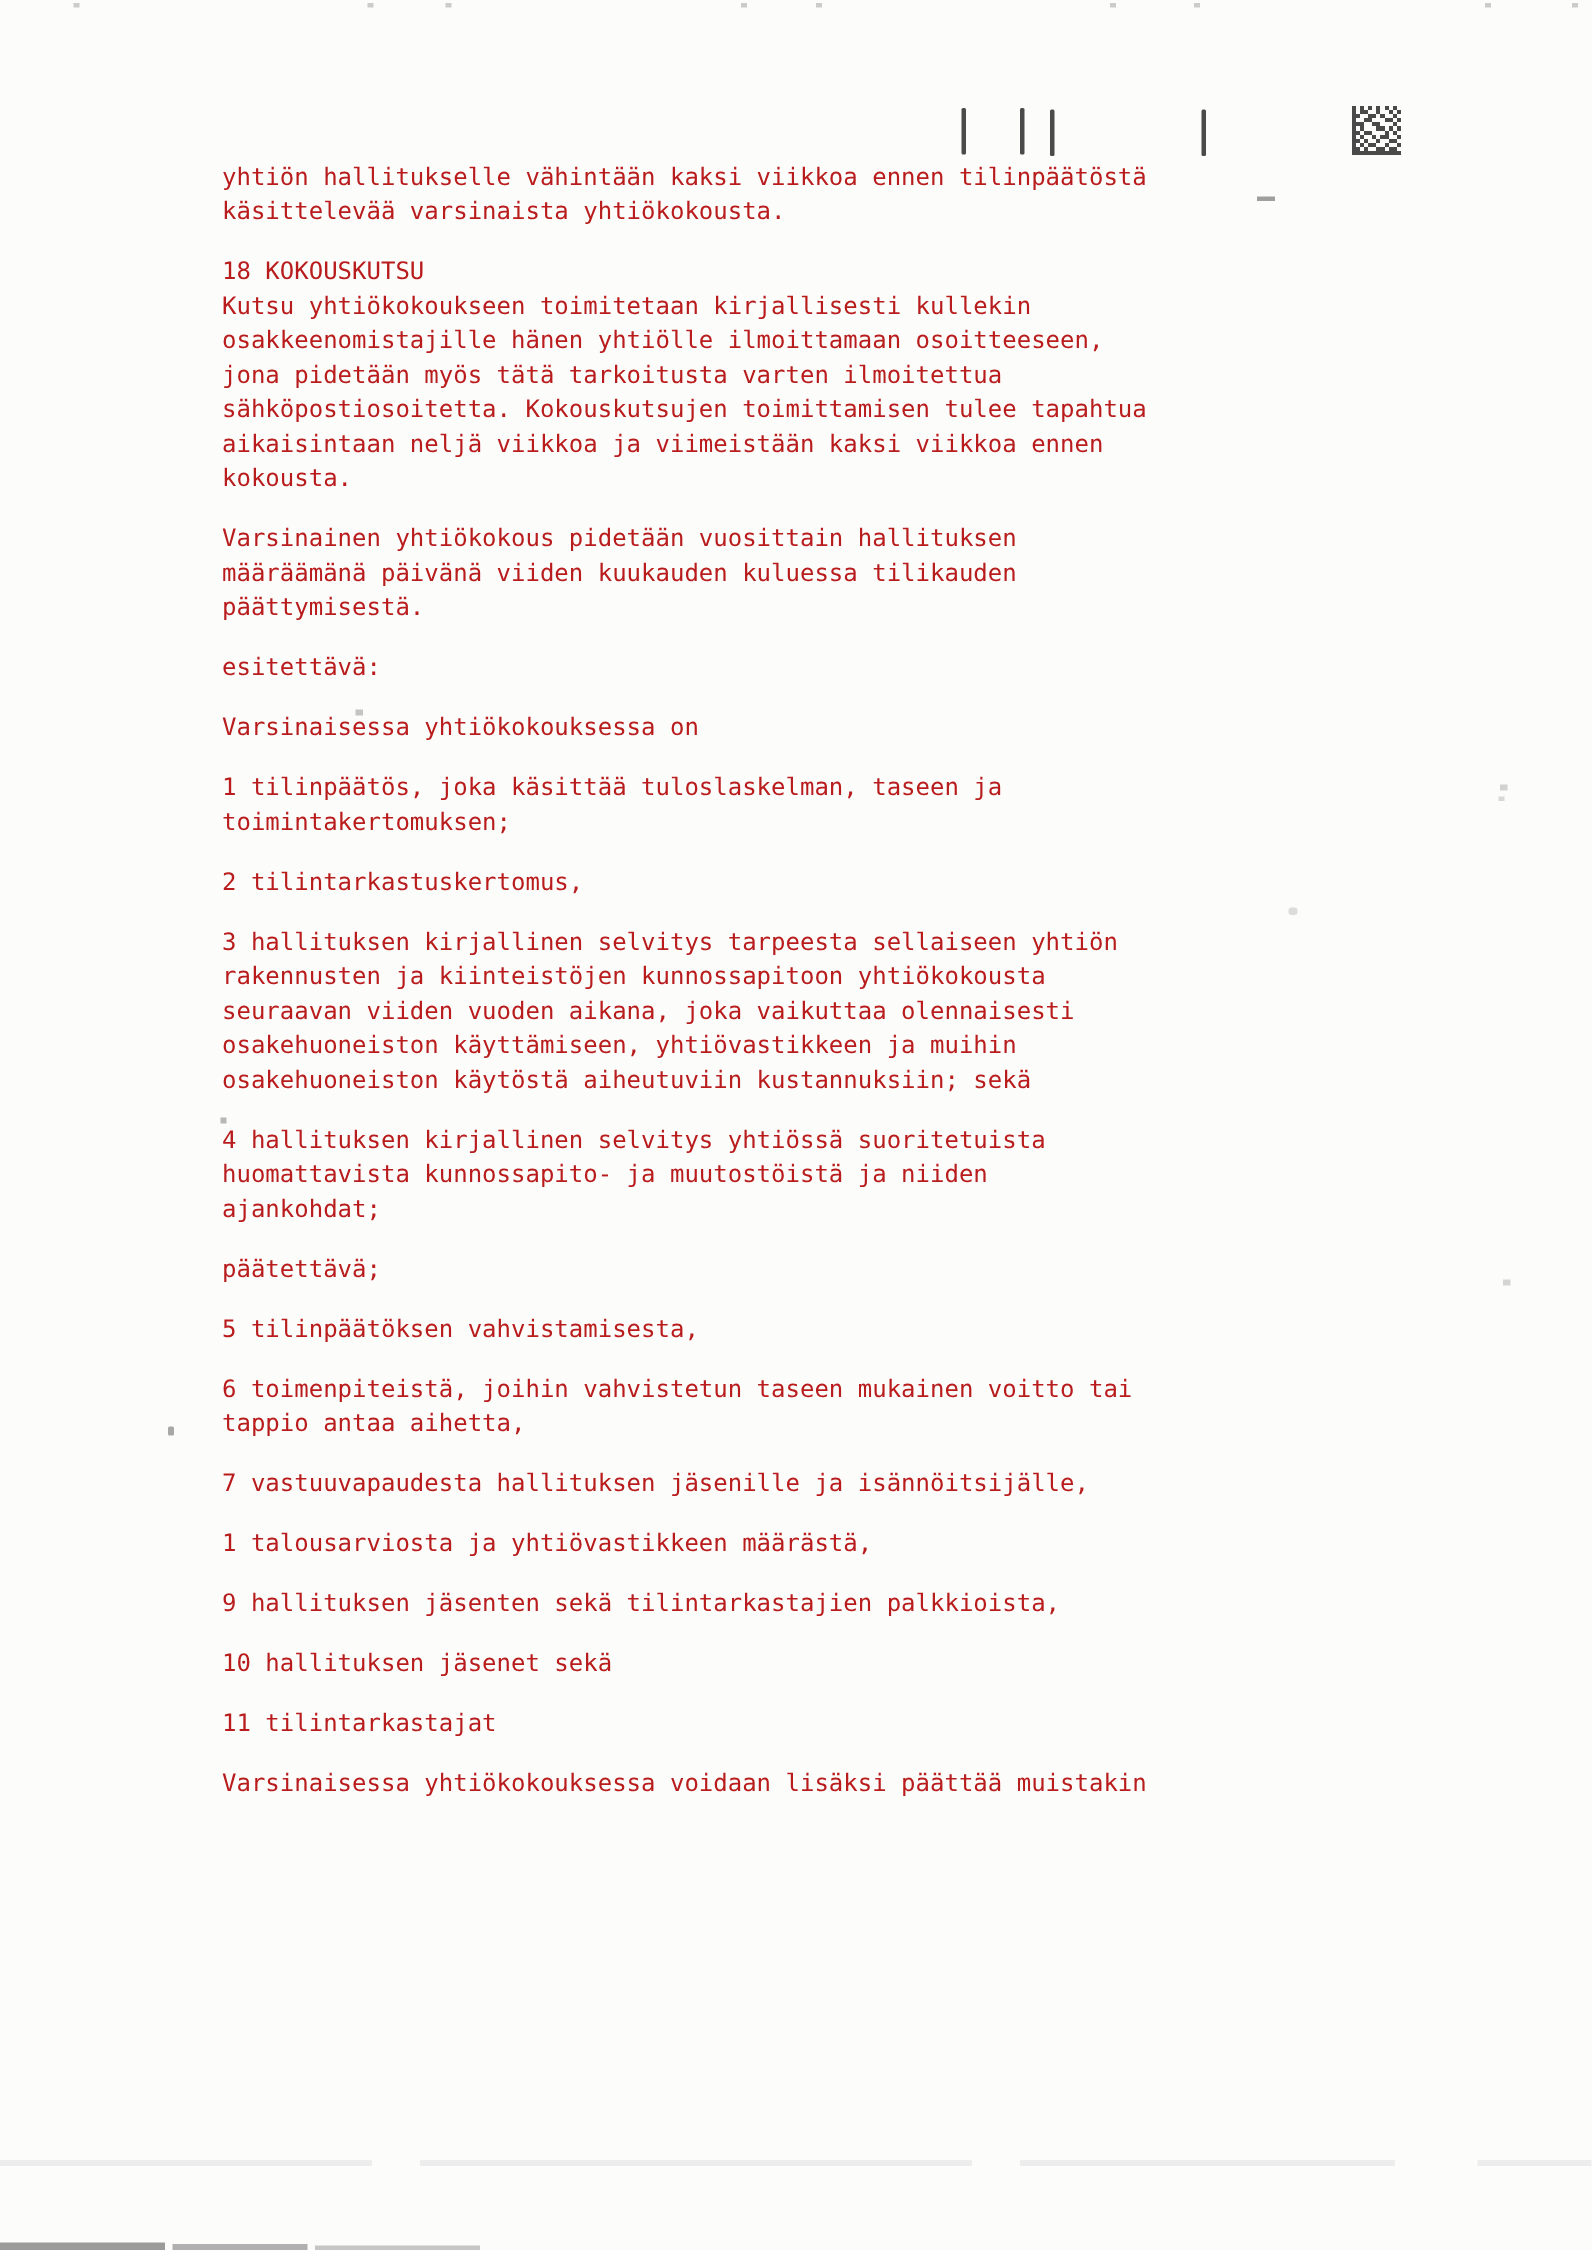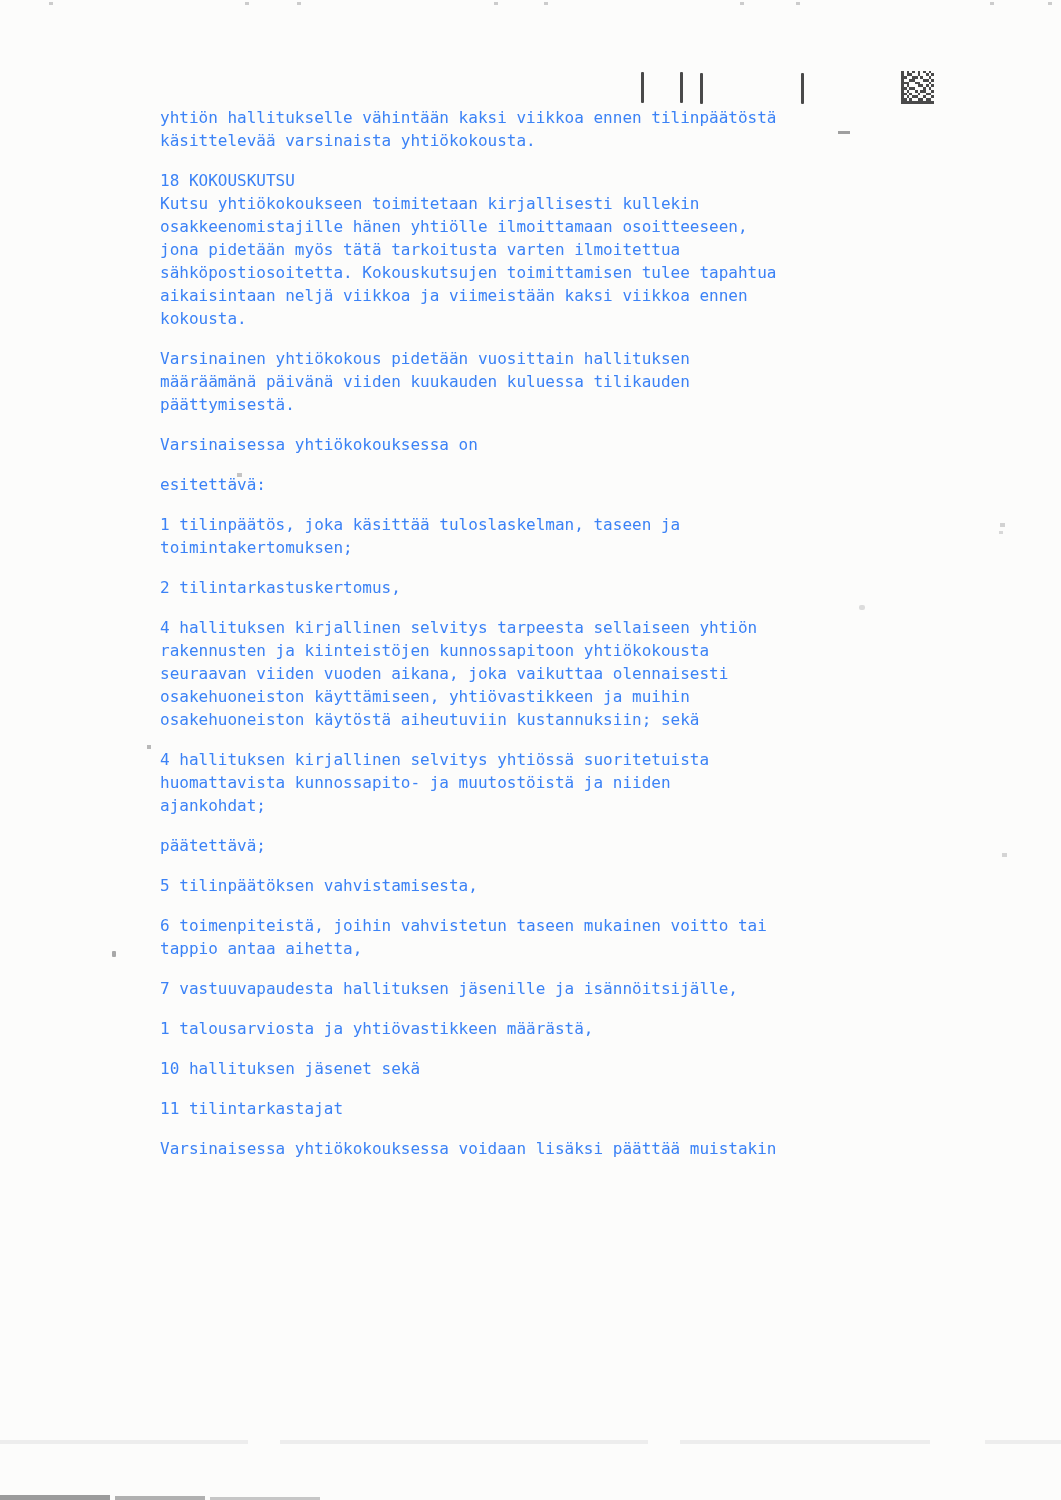--- a/index.html
+++ b/index.html
@@ -40,23 +40,22 @@
   }
   .datamatrix svg { width: 100%; height: 100%; shape-rendering: crispEdges; }
   
   .content {
     position: absolute;
     left: 148px;
     top: 106px;
     width: 680px;
     font-size: 16px;
     line-height: 23px;
-    color: #3b82f6;
+    color: #b91c1c;
     letter-spacing: 0;
-    margin-left: 12px;
   }
   .block { margin: 0 0 17px 0; }
   .block:last-child { margin-bottom: 0; }
   .block .body, .block .heading {
     white-space: pre-line;
   }
   
   .artifact {
     position: absolute;
     background: #c9c9c9;
@@ -138,34 +137,34 @@
 sähköpostiosoitetta. Kokouskutsujen toimittamisen tulee tapahtua
 aikaisintaan neljä viikkoa ja viimeistään kaksi viikkoa ennen
 kokousta.</div>
     </div>
     <div class="block">
       <div class="body">Varsinainen yhtiökokous pidetään vuosittain hallituksen
 määräämänä päivänä viiden kuukauden kuluessa tilikauden
 päättymisestä.</div>
     </div>
     <div class="block">
+      <div class="body">esitettävä:</div>
+    </div>
+    <div class="block">
       <div class="body">Varsinaisessa yhtiökokouksessa on</div>
-    </div>
-    <div class="block">
-      <div class="body">esitettävä:</div>
     </div>
     <div class="block">
       <div class="body">1 tilinpäätös, joka käsittää tuloslaskelman, taseen ja
 toimintakertomuksen;</div>
     </div>
     <div class="block">
       <div class="body">2 tilintarkastuskertomus,</div>
     </div>
     <div class="block">
-      <div class="body">4 hallituksen kirjallinen selvitys tarpeesta sellaiseen yhtiön
+      <div class="body">3 hallituksen kirjallinen selvitys tarpeesta sellaiseen yhtiön
 rakennusten ja kiinteistöjen kunnossapitoon yhtiökokousta
 seuraavan viiden vuoden aikana, joka vaikuttaa olennaisesti
 osakehuoneiston käyttämiseen, yhtiövastikkeen ja muihin
 osakehuoneiston käytöstä aiheutuviin kustannuksiin; sekä</div>
     </div>
     <div class="block">
       <div class="body">4 hallituksen kirjallinen selvitys yhtiössä suoritetuista
 huomattavista kunnossapito- ja muutostöistä ja niiden
 ajankohdat;</div>
     </div>
@@ -177,20 +176,23 @@
     </div>
     <div class="block">
       <div class="body">6 toimenpiteistä, joihin vahvistetun taseen mukainen voitto tai
 tappio antaa aihetta,</div>
     </div>
     <div class="block">
       <div class="body">7 vastuuvapaudesta hallituksen jäsenille ja isännöitsijälle,</div>
     </div>
     <div class="block">
       <div class="body">1 talousarviosta ja yhtiövastikkeen määrästä,</div>
+    </div>
+    <div class="block">
+      <div class="body">9 hallituksen jäsenten sekä tilintarkastajien palkkioista,</div>
     </div>
     <div class="block">
       <div class="body">10 hallituksen jäsenet sekä</div>
     </div>
     <div class="block">
       <div class="body">11 tilintarkastajat</div>
     </div>
     <div class="block">
       <div class="body">Varsinaisessa yhtiökokouksessa voidaan lisäksi päättää muistakin</div>
     </div>

